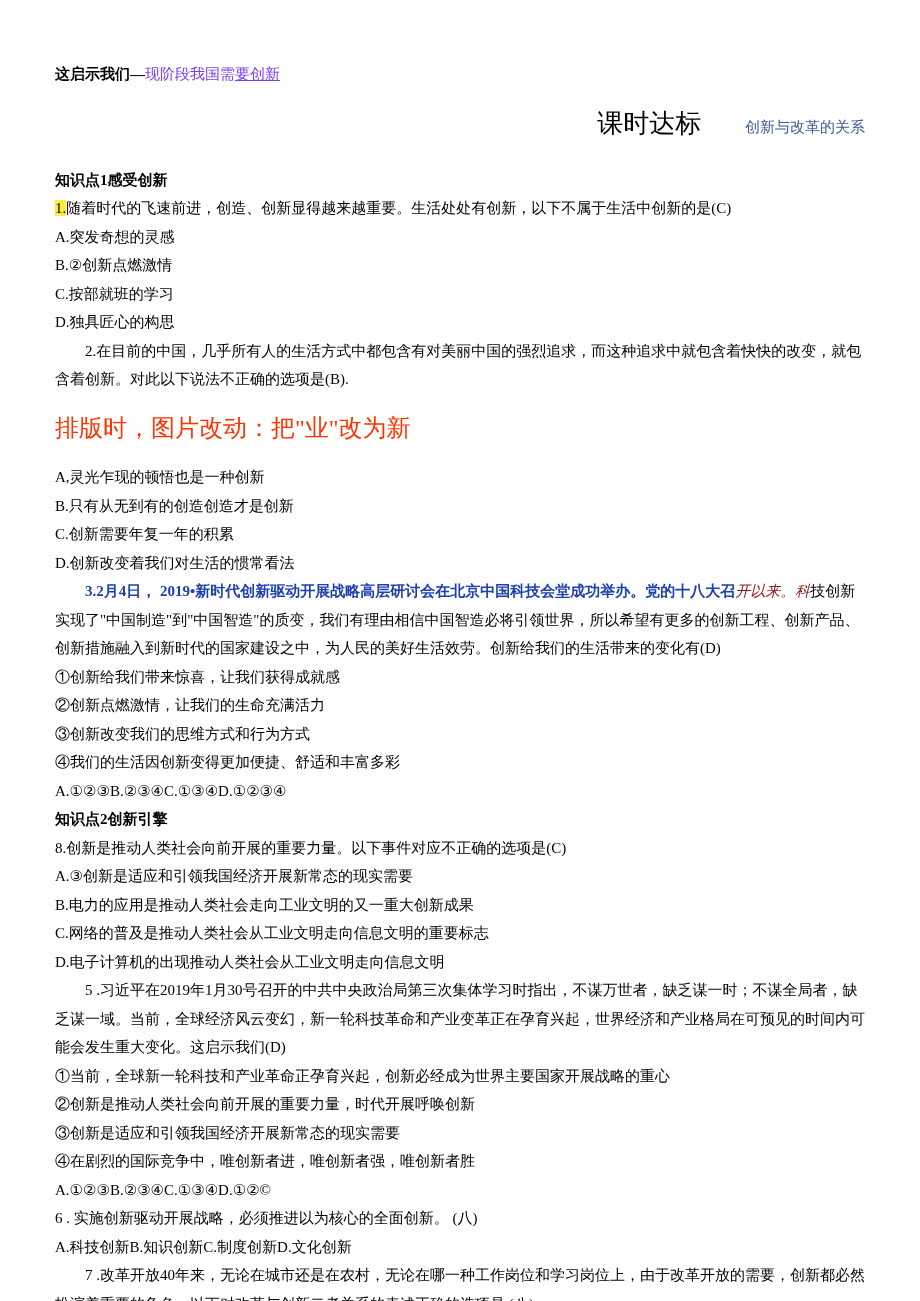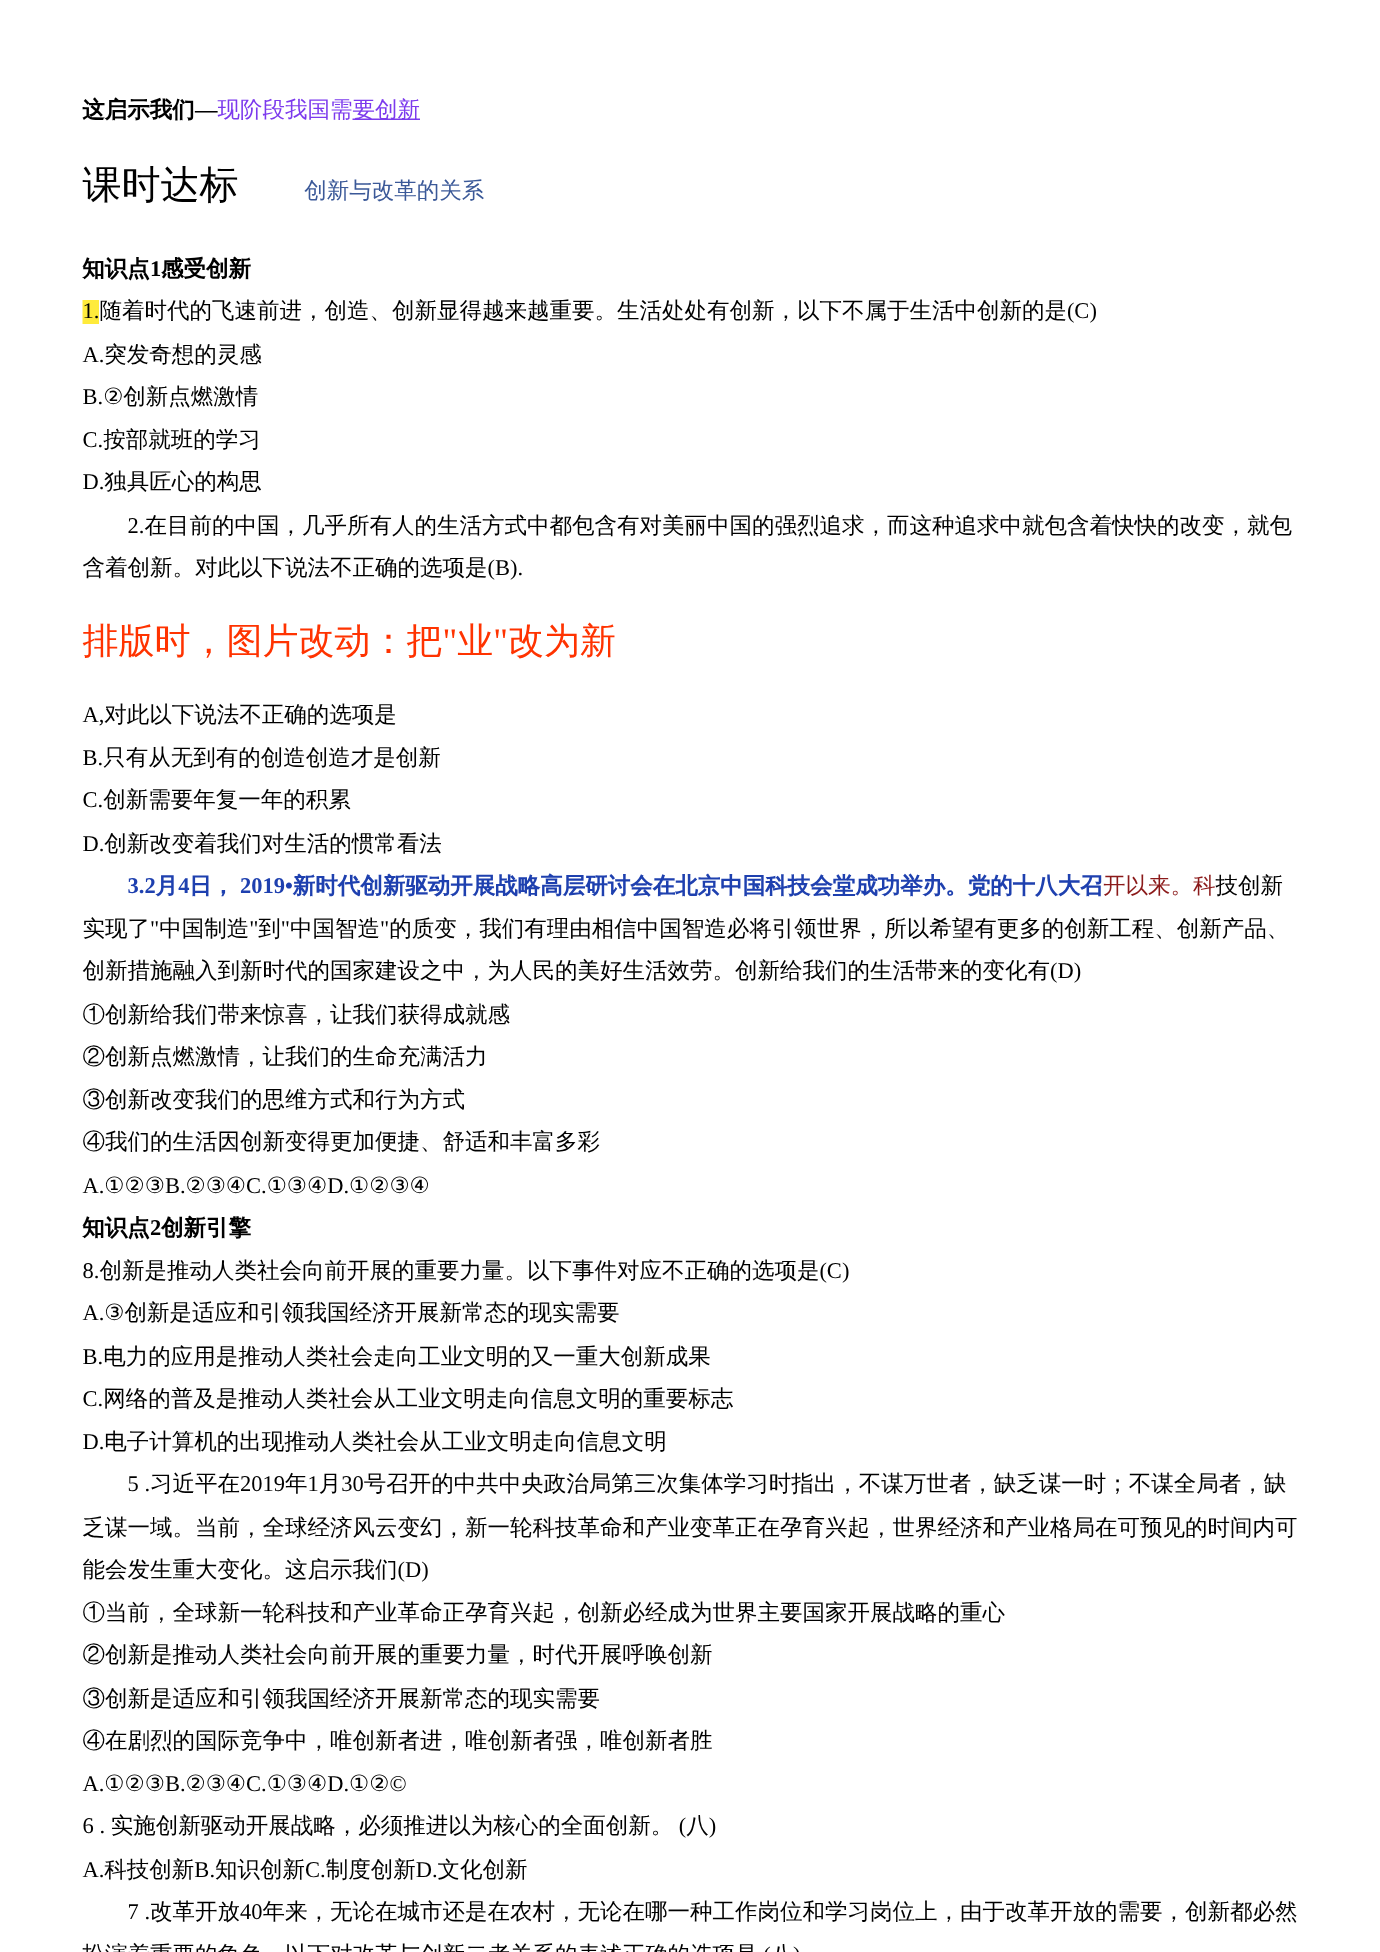--- a/index.html
+++ b/index.html
@@ -10,21 +10,21 @@
       background: #fff;
       margin: 0;
       padding: 60px 55px;
       width: 920px;
       box-sizing: border-box;
     }
     .bold { font-weight: bold; }
     .blue { color: #1e40af; }
     .purple { color: #7c3aed; }
     .underline { text-decoration: underline; }
-    .dark-red { color: #8b1a1a; }
+    .dark-red { color: #8b1a1a; font-style: italic; }
     .highlight-yellow { background: #ffeb3b; }
     .large-title {
       font-size: 26px;
       font-family: "SimSun", "宋体", serif;
       font-weight: normal;
       display: inline-block;
       margin-right: 40px;
     }
     .sub-title-blue {
       color: #3b5998;
@@ -43,40 +43,40 @@
     }
     .line { margin: 0; padding: 0; }
   </style>
 </head>
 <body>
 
 <p class="line section-header">
   <span class="bold">这启示我们—</span><span class="purple">现阶段我国需</span><span class="purple underline">要创新</span>
 </p>
 
-<p class="line" style="margin-top:10px; margin-bottom:18px;">
+<p class="line" style="margin-top:10px; margin-bottom:18px;text-align:right;">
   <span class="large-title">课时达标</span>
   <span class="sub-title-blue">创新与改革的关系</span>
 </p>
 
 <p class="line bold">知识点1感受创新</p>
 
 <p class="line">
   <span class="highlight-yellow">1.</span><span>随着时代的飞速前进，创造、创新显得越来越重要。生活处处有创新，以下不属于生活中创新的是(C)</span>
 </p>
 <p class="line">A.突发奇想的灵感</p>
 <p class="line">B.②创新点燃激情</p>
 <p class="line">C.按部就班的学习</p>
 <p class="line">D.独具匠心的构思</p>
 
 <p class="line indent">2.在目前的中国，几乎所有人的生活方式中都包含有对美丽中国的强烈追求，而这种追求中就包含着快快的改变，就包含着创新。对此以下说法不正确的选项是(B).</p>
 
 <p class="big-red">排版时，图片改动：把"业"改为新</p>
 
-<p class="line">A,对此以下说法不正确的选项是</p>
+<p class="line">A,灵光乍现的顿悟也是一种创新</p>
 <p class="line">B.只有从无到有的创造创造才是创新</p>
 <p class="line">C.创新需要年复一年的积累</p>
 <p class="line">D.创新改变着我们对生活的惯常看法</p>
 
 <p class="line indent">
   <span class="blue bold">3.2月4日， 2019•新时代创新驱动开展战略高层研讨会在北京中国科技会堂成功举办。党的十八大召</span><span class="dark-red">开以来。科</span><span>技创新实现了"中国制造"到"中国智造"的质变，我们有理由相信中国智造必将引领世界，所以希望有更多的创新工程、创新产品、创新措施融入到新时代的国家建设之中，为人民的美好生活效劳。创新给我们的生活带来的变化有(D)</span>
 </p>
 <p class="line">①创新给我们带来惊喜，让我们获得成就感</p>
 <p class="line">②创新点燃激情，让我们的生命充满活力</p>
 <p class="line">③创新改变我们的思维方式和行为方式</p>

